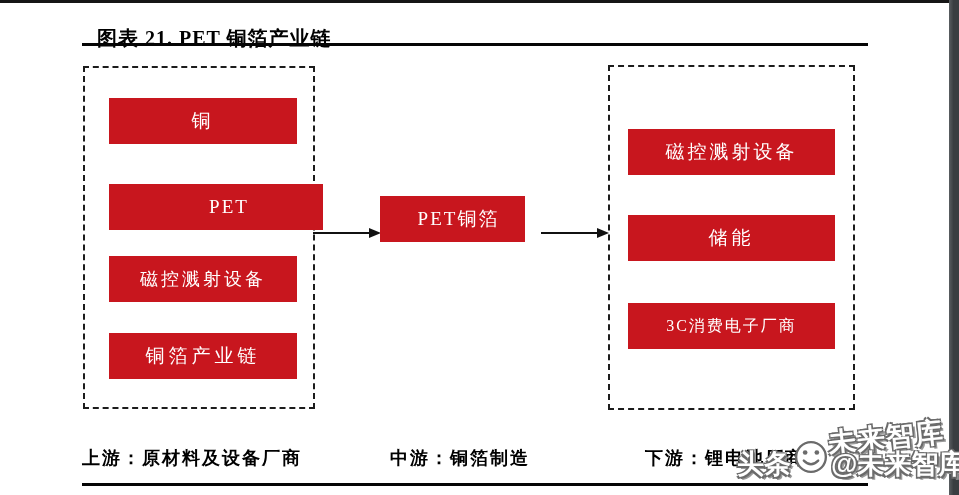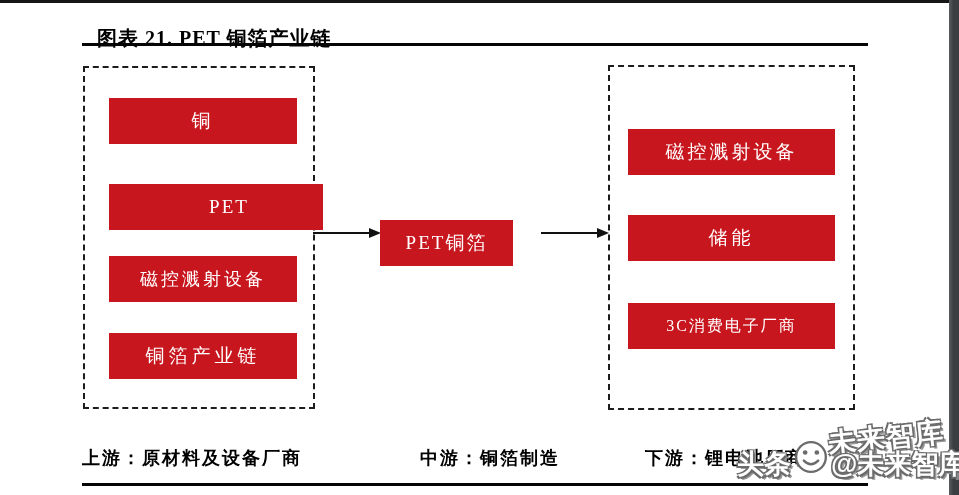--- a/index.html
+++ b/index.html
@@ -32,35 +32,35 @@
   
   .red-node{
     background:#C8161E;color:#ffffff;
     display:flex;align-items:center;justify-content:center;
     font-size:19px;letter-spacing:4px;
     font-family:"Liberation Serif","DejaVu Serif",serif;
     text-align:center;white-space:nowrap;
   }
   .up-node{left:109px;width:188px;height:46px;}
   .un0{top:98px;} .un1{top:184px;letter-spacing:2px;padding-left:26px;} .un2{top:256px;letter-spacing:3px;font-size:18px;} .un3{top:333px;}
-  .mid-node{left:380px;top:220px;width:133px;height:46px;letter-spacing:2px;}
+  .mid-node{left:380px;top:196px;width:133px;height:46px;letter-spacing:2px;padding-left:12px;}
   .down-node{left:628px;width:207px;height:46px;}
   .dn0{top:129px;letter-spacing:3px;} .dn1{top:215px;} .dn2{top:303px;letter-spacing:2px;font-size:16px;}
 
   
   .arrow{width:68px;height:14px;}
   .arrow1{left:313px;top:226px;}
   .arrow2{left:541px;top:226px;}
 
   
   .caption{
     top:446px;font-size:18px;font-weight:bold;letter-spacing:2px;
     font-family:"Liberation Serif","DejaVu Serif",serif;white-space:nowrap;
   }
-  .cap-up{left:82px;} .cap-mid{left:390px;margin-left:30px;} .cap-down{left:645px;}
+  .cap-up{left:82px;} .cap-mid{left:390px;} .cap-down{left:645px;}
 
   
   .wm{z-index:5;}
   .wm-text{
     color:#ffffff;font-weight:bold;white-space:nowrap;
     font-family:"Liberation Sans","DejaVu Sans",sans-serif;
     text-shadow:
       -1.5px -1.5px 0 #6b6b6b, 1.5px -1.5px 0 #6b6b6b,
       -1.5px  1.5px 0 #6b6b6b, 1.5px  1.5px 0 #6b6b6b,
        3px 3px 0 #9a9a9a;

